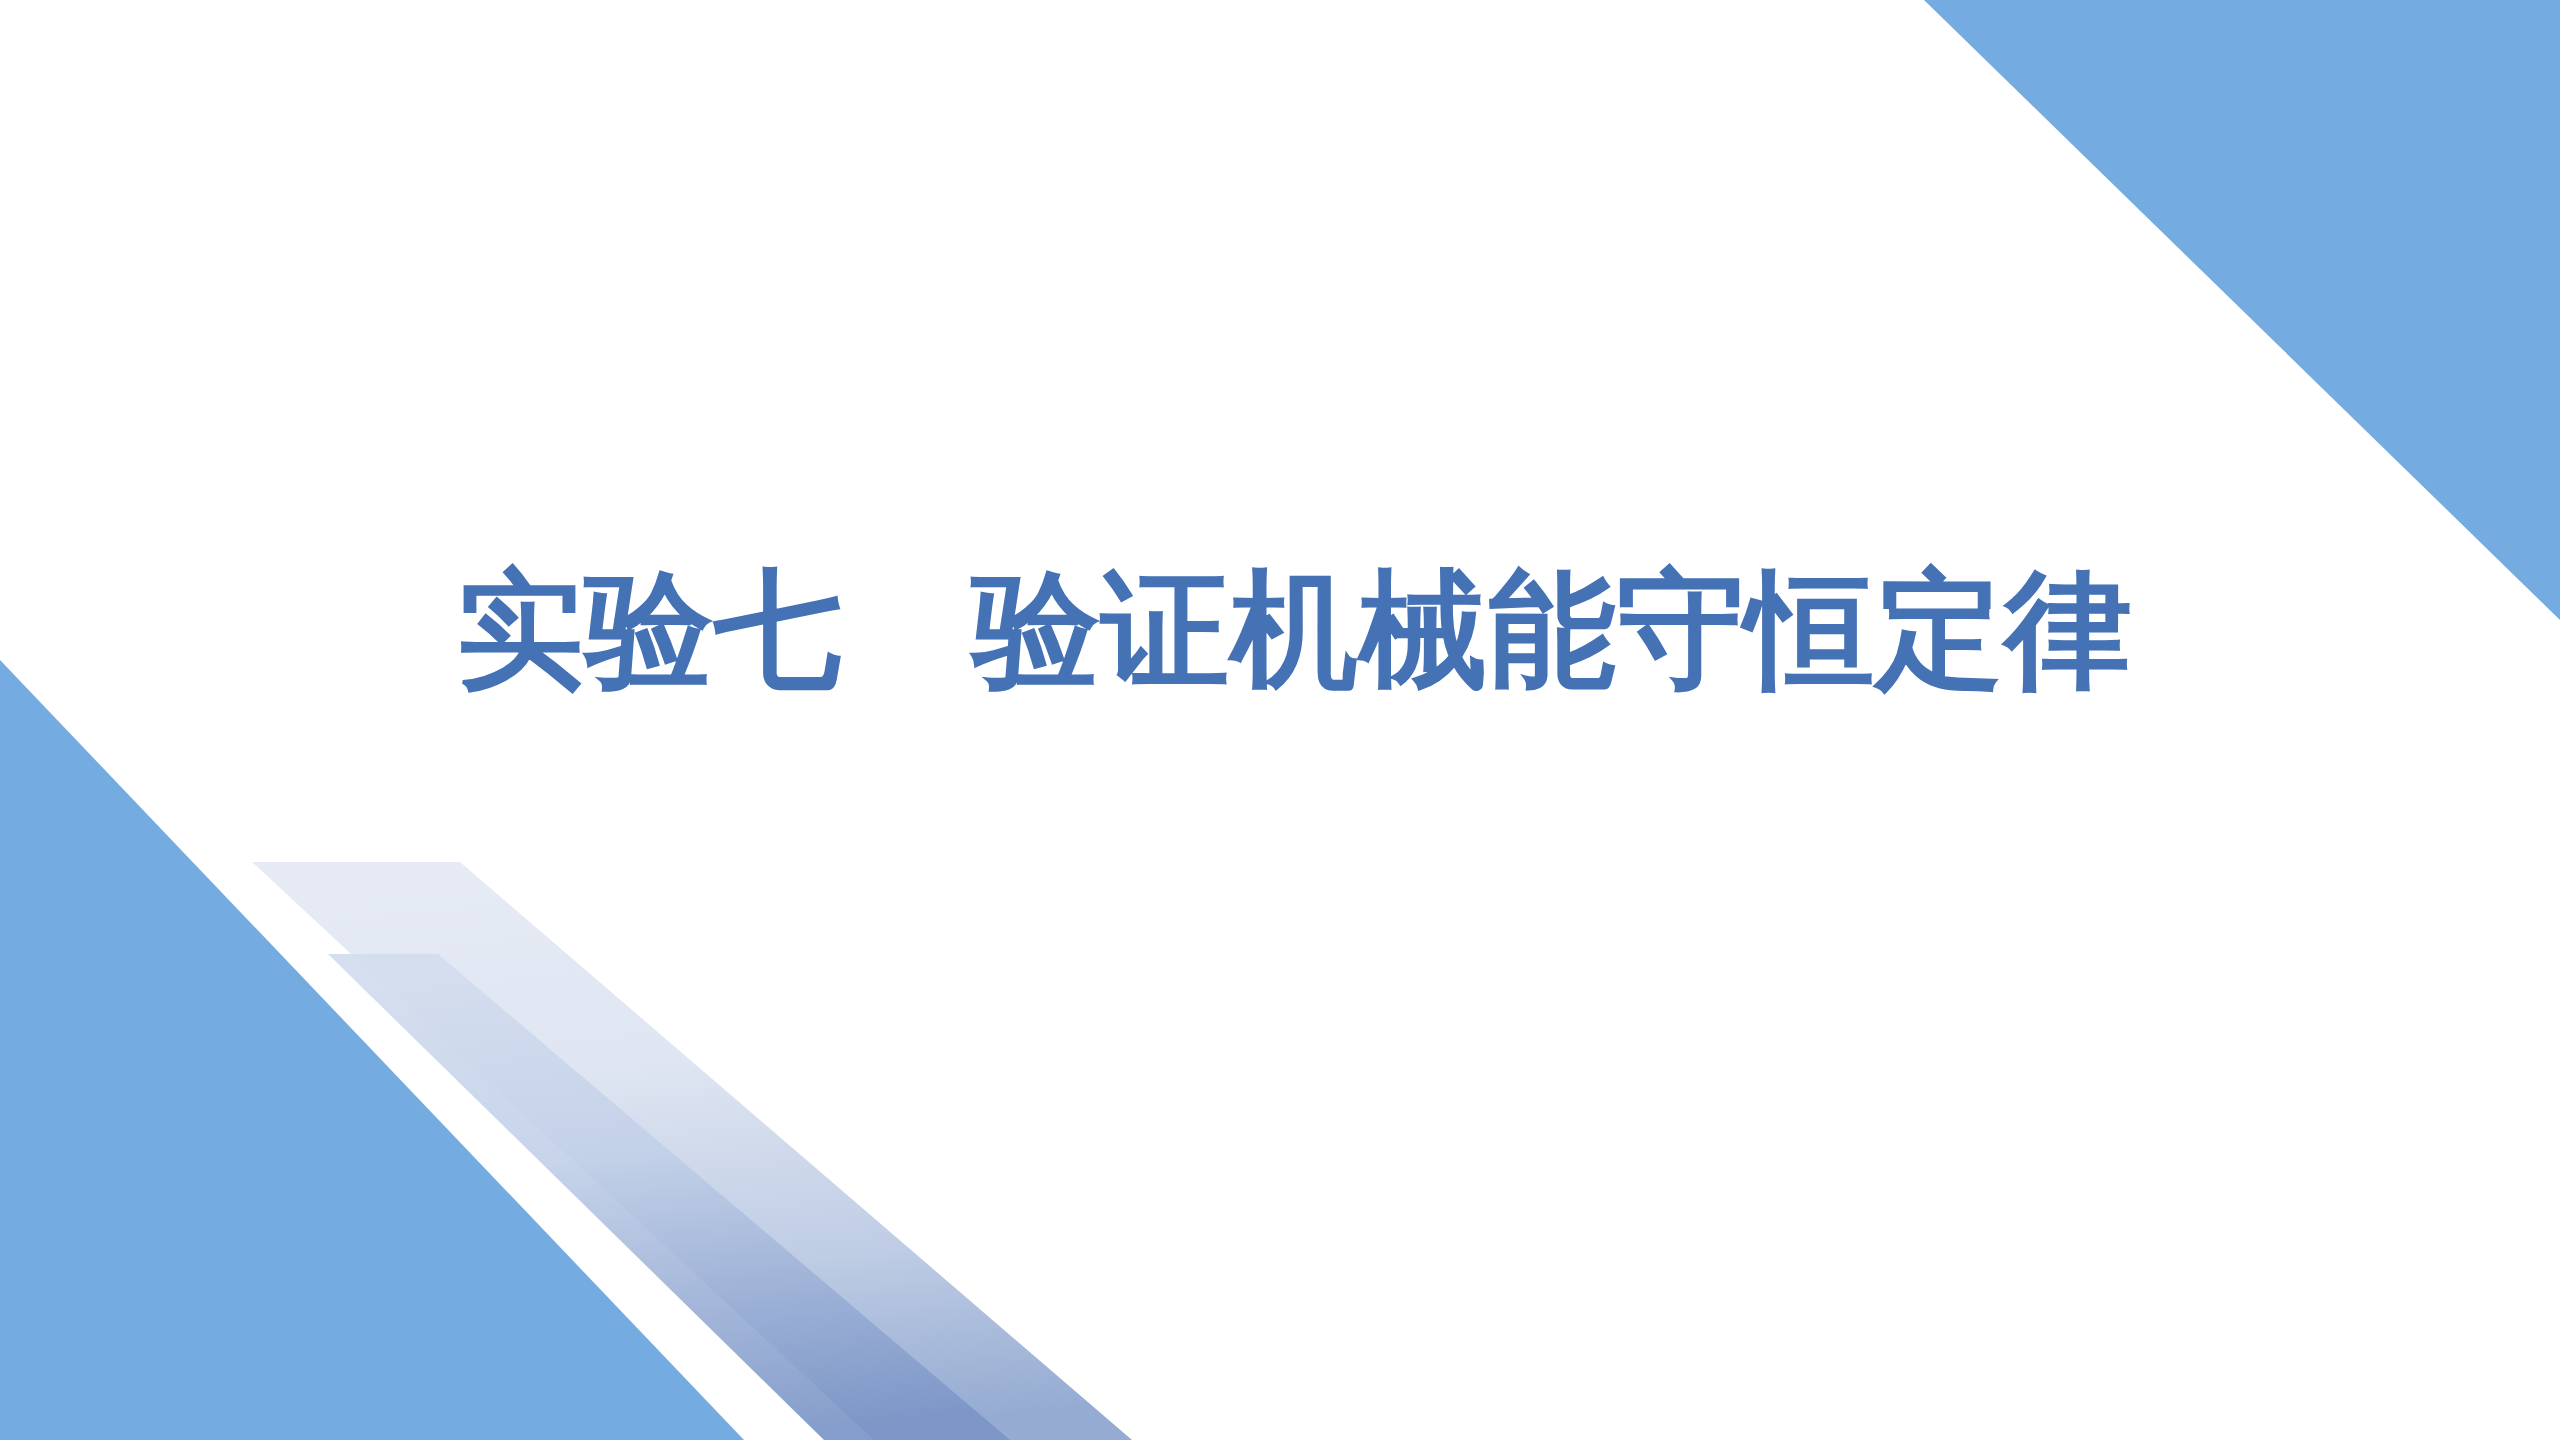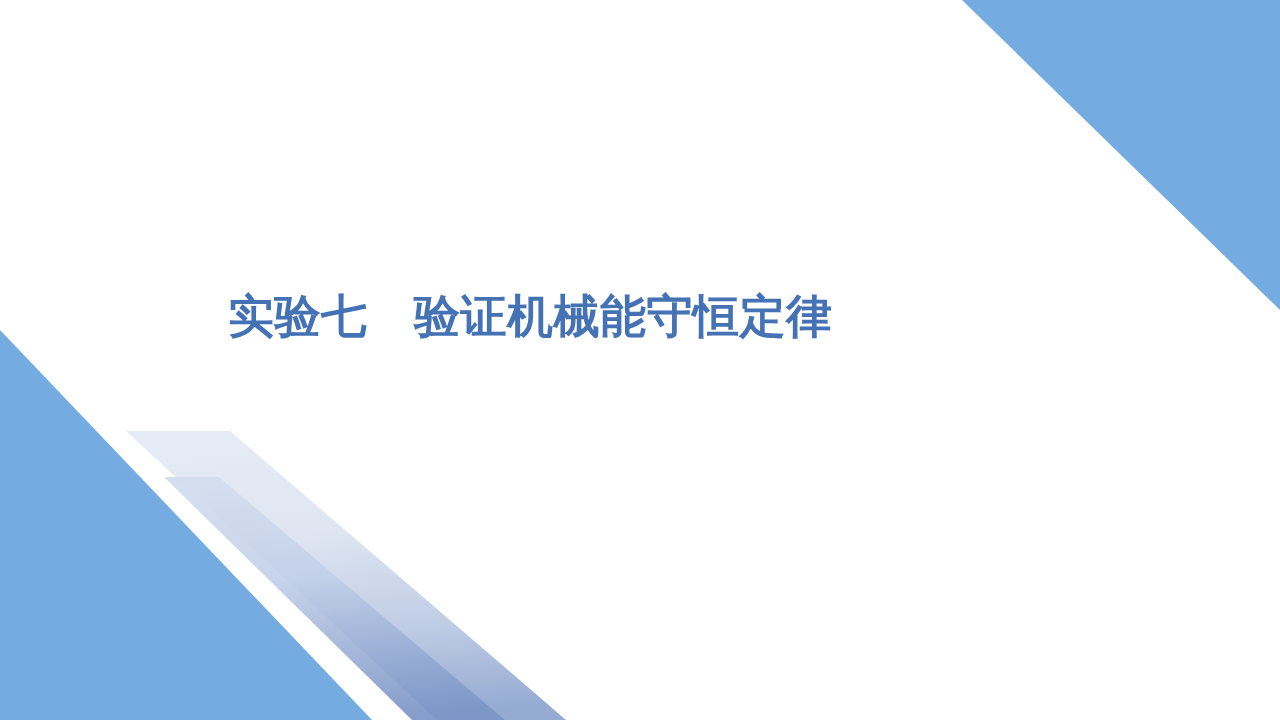--- a/index.html
+++ b/index.html
@@ -32,21 +32,21 @@
     left: 228px;
     top: 276px;
     width: 900px;
     height: 80px;
     display: flex;
     align-items: center;
   }
   .slide-title {
     margin: 0;
     font-family: "Liberation Sans", "DejaVu Sans", sans-serif;
-    font-size: 46px;
+    font-size: 64px;
     font-weight: bold;
     line-height: 1.15;
     letter-spacing: 0.5px;
     color: #4472B4;
     white-space: pre;
   }
 </style>
 </head>
 <body>
 

